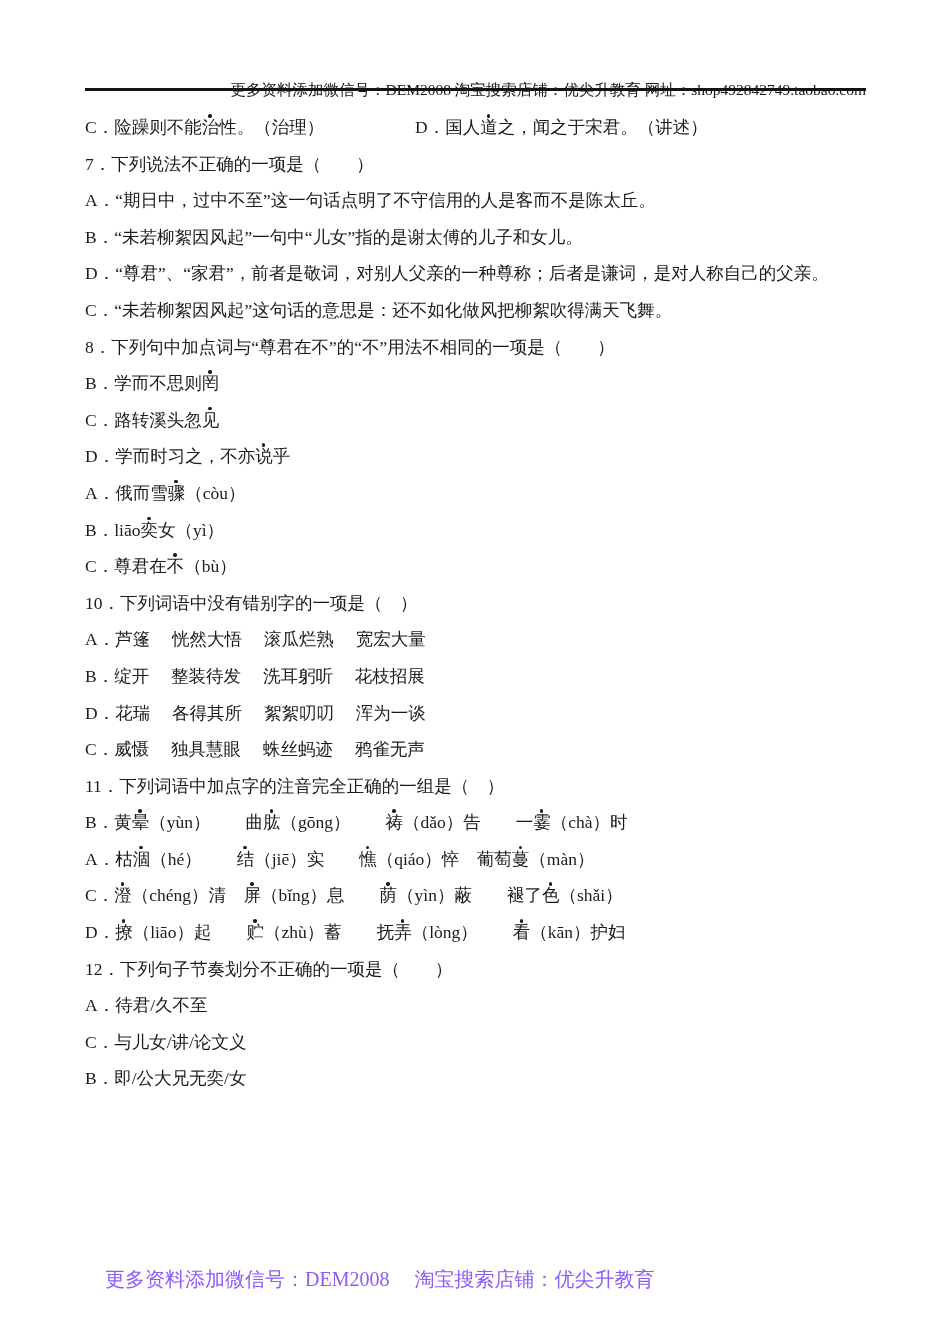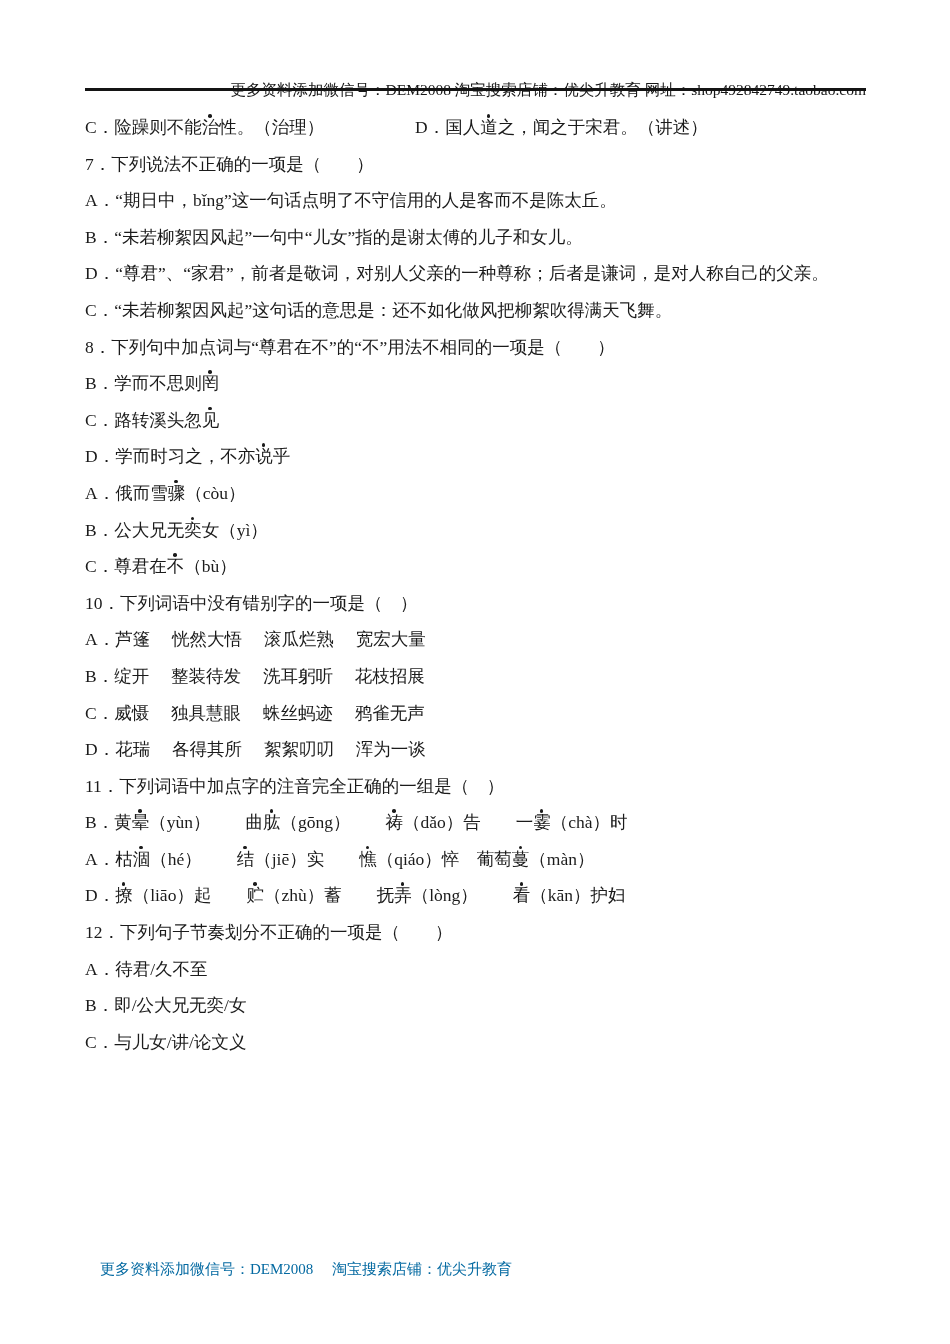--- a/index.html
+++ b/index.html
@@ -33,55 +33,56 @@
   .col2{position:absolute;left:330px;top:0;font-family:Liberation Serif, serif;}
   .dc{position:relative;}
   .dc::after{
     content:"";position:absolute;
     left:50%;margin-left:-2px;top:-3px;
     width:3.5px;height:3.5px;border-radius:50%;
     background:#1b1b1b;
   }
   .footer{
     position:absolute;top:1243px;left:85px;
-    font-size:15px;white-space:pre;color:#0369a1;text-align:center;
+    font-size:20px;white-space:pre;color:#8b5cf6;text-align:center;
   }
 </style>
 </head>
 <body>
 
 <div class="page">
   <div class="header">
     <span>更多资料添加微信号：DEM2008 淘宝搜索店铺：优尖升教育 网址：shop492842749.taobao.com</span>
   </div>
   <div class="rule"></div>
   <div class="content" id="content">
       <div class="line"><span>C．险躁则不能</span><span class="dc">治</span><span>性。（治理）</span><span class="col2"><span>D．国人</span><span class="dc">道</span><span>之，闻之于宋君。（讲述）</span></span></div>
       <div class="line"><span>7．下列说法不正确的一项是（　　）</span></div>
-      <div class="line"><span>A．“期日中，bǐng”这一句话点明了不守信用的人是客而不是陈太丘。</span></div>
+      <div class="line"><span>A．“期日中，过中不至”这一句话点明了不守信用的人是客而不是陈太丘。</span></div>
       <div class="line"><span>B．“未若柳絮因风起”一句中“儿女”指的是谢太傅的儿子和女儿。</span></div>
       <div class="line"><span>D．“尊君”、“家君”，前者是敬词，对别人父亲的一种尊称；后者是谦词，是对人称自己的父亲。</span></div>
       <div class="line"><span>C．“未若柳絮因风起”这句话的意思是：还不如化做风把柳絮吹得满天飞舞。</span></div>
       <div class="line"><span>8．下列句中加点词与“尊君在不”的“不”用法不相同的一项是（　　）</span></div>
       <div class="line"><span>B．学而不思则</span><span class="dc">罔</span></div>
       <div class="line"><span>C．路转溪头忽</span><span class="dc">见</span></div>
       <div class="line"><span>D．学而时习之，不亦</span><span class="dc">说</span><span>乎</span></div>
       <div class="line"><span>A．俄而雪</span><span class="dc">骤</span><span>（còu）</span></div>
-      <div class="line"><span>B．公大兄无</span><span class="dc">奕</span><span>女（yì）</span></div>
+      <div class="line"><span>B．liāo</span><span class="dc">奕</span><span>女（yì）</span></div>
       <div class="line"><span>C．尊君在</span><span class="dc">不</span><span>（bù）</span></div>
       <div class="line"><span>10．下列词语中没有错别字的一项是（　）</span></div>
       <div class="line"><span>A．芦篷　 恍然大悟　 滚瓜烂熟　 宽宏大量</span></div>
       <div class="line"><span>B．绽开　 整装待发　 洗耳躬听　 花枝招展</span></div>
+      <div class="line"><span>D．花瑞　 各得其所　 絮絮叨叨　 浑为一谈</span></div>
       <div class="line"><span>C．威慑　 独具慧眼　 蛛丝蚂迹　 鸦雀无声</span></div>
-      <div class="line"><span>D．花瑞　 各得其所　 絮絮叨叨　 浑为一谈</span></div>
       <div class="line"><span>11．下列词语中加点字的注音完全正确的一组是（　）</span></div>
       <div class="line"><span>B．黄</span><span class="dc">晕</span><span>（yùn）　　曲</span><span class="dc">肱</span><span>（gōng）　　</span><span class="dc">祷</span><span>（dǎo）告　　一</span><span class="dc">霎</span><span>（chà）时</span></div>
       <div class="line"><span>A．枯</span><span class="dc">涸</span><span>（hé）　　</span><span class="dc">结</span><span>（jiē）实　　</span><span class="dc">憔</span><span>（qiáo）悴　葡萄</span><span class="dc">蔓</span><span>（màn）</span></div>
+      <div class="line"><span>C．</span><span class="dc">澄</span><span>（chéng）清　</span><span class="dc">屏</span><span>（bǐng）息　　</span><span class="dc">荫</span><span>（yìn）蔽　　褪了</span><span class="dc">色</span><span>（shǎi）</span></div>
       <div class="line"><span>D．</span><span class="dc">撩</span><span>（liāo）起　　</span><span class="dc">贮</span><span>（zhù）蓄　　抚</span><span class="dc">弄</span><span>（lòng）　　</span><span class="dc">看</span><span>（kān）护妇</span></div>
       <div class="line"><span>12．下列句子节奏划分不正确的一项是（　　）</span></div>
       <div class="line"><span>A．待君/久不至</span></div>
+      <div class="line"><span>C．与儿女/讲/论文义</span></div>
       <div class="line"><span>B．即/公大兄无奕/女</span></div>
-      <div class="line"><span>C．与儿女/讲/论文义</span></div>
     </div>
   <div class="footer">
     <span>更多资料添加微信号：DEM2008　 淘宝搜索店铺：优尖升教育</span>
   </div>
 </div>
 
 </body></html>

